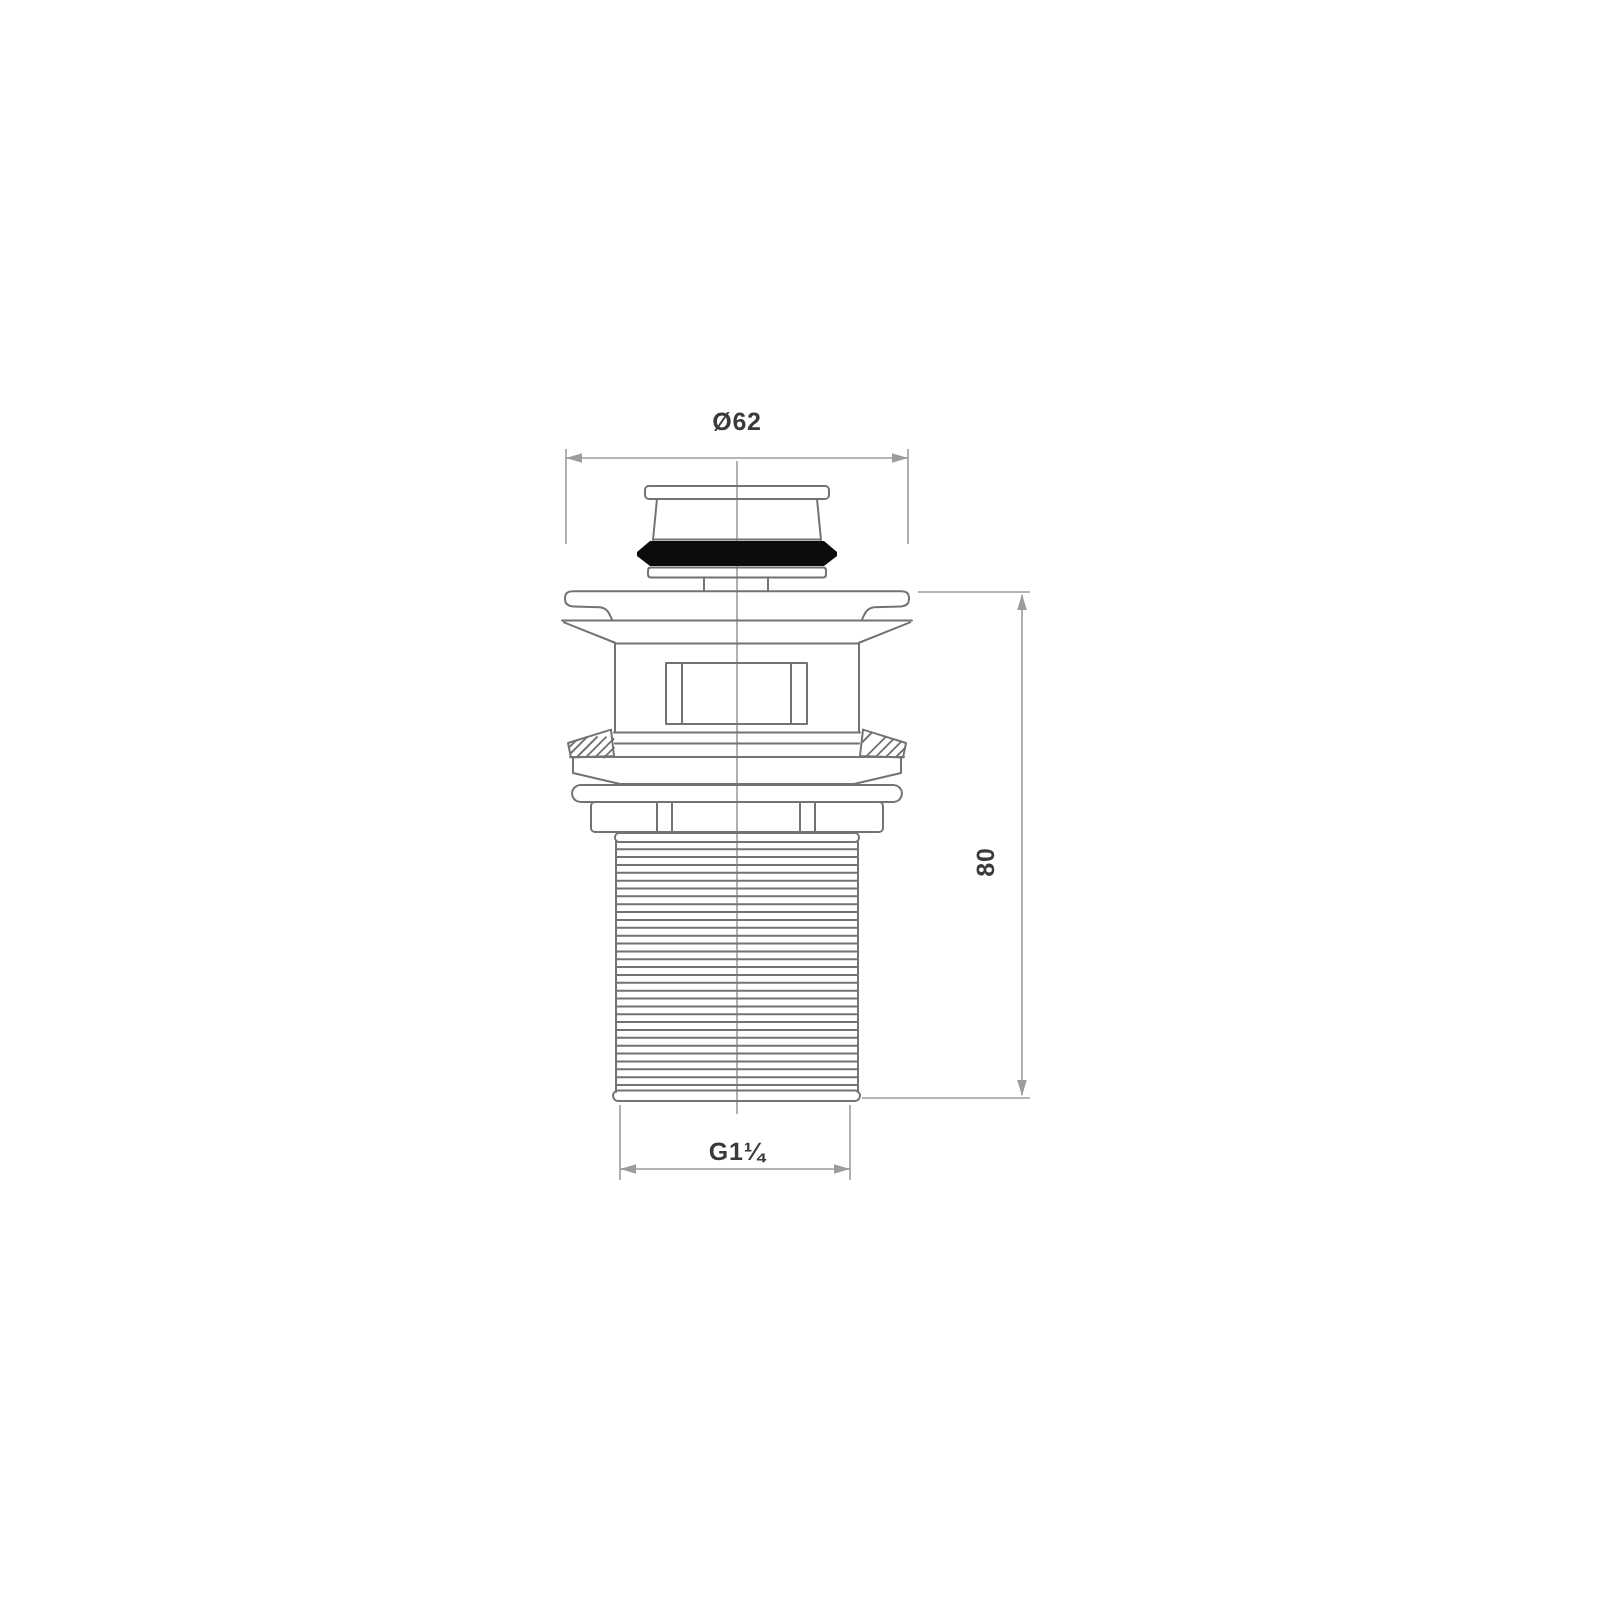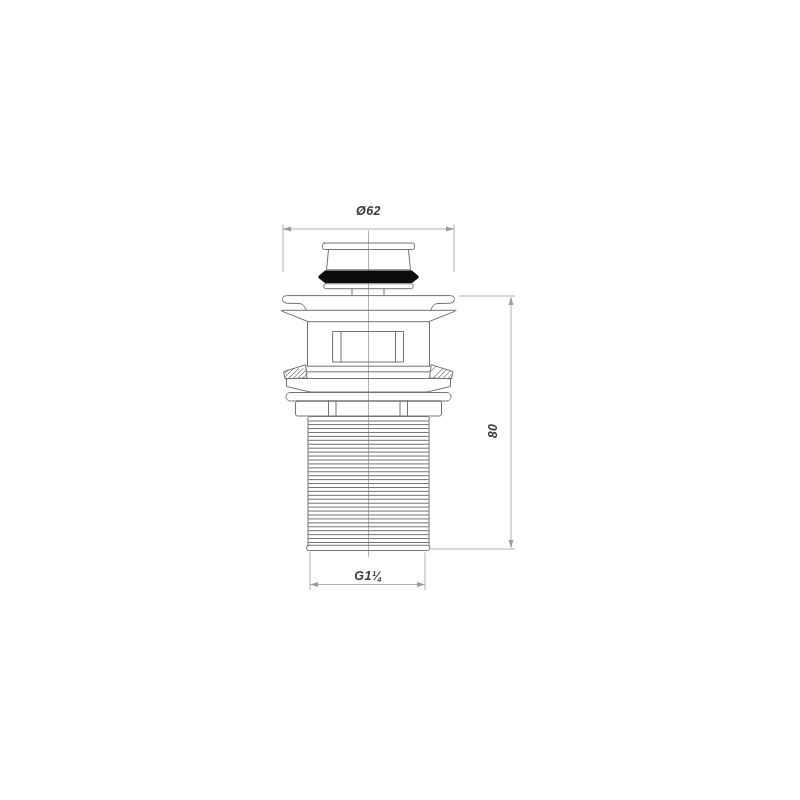--- a/index.html
+++ b/index.html
@@ -1,20 +1,20 @@
 <!DOCTYPE html>
 <html style="--background: #ffffff; --outline: #737373; --centerline: #8f8f8f; --dimension: #9c9c9c; --hatch: #6f6f6f; --seal: #0c0c0c; --label-text: #3a3a3a;"><head>
 <meta charset="utf-8">
 <style>
   :root{
     --background:#ffffff; --outline:#737373; --centerline:#8f8f8f;
     --dimension:#9c9c9c; --hatch:#6f6f6f; --seal:#0c0c0c; --label-text:#3a3a3a;
   }
   html,body{margin:0;padding:0;background:var(--background);}
-  .stage{width:800px;height:800px;background:var(--background);position:relative;overflow:hidden;font-style:italic;}
+  .stage{width:800px;height:800px;background:var(--background);position:relative;overflow:hidden;}
   svg{display:block;}
   .ol{stroke:var(--outline);fill:none;stroke-width:1;stroke-linejoin:round;stroke-linecap:round;}
   .cl{stroke:var(--centerline);fill:none;stroke-width:0.7;}
   .dim{stroke:var(--dimension);fill:none;stroke-width:0.8;}
   .arr{fill:var(--dimension);stroke:none;}
   .hatch{stroke:var(--hatch);fill:none;stroke-width:0.9;stroke-linecap:round;}
   .seal{fill:var(--seal);stroke:none;}
   .lbl{fill:var(--label-text);font-family:"Liberation Sans",sans-serif;font-size:12.5px;font-weight:700;letter-spacing:0.4px;}
 </style>
 </head>

